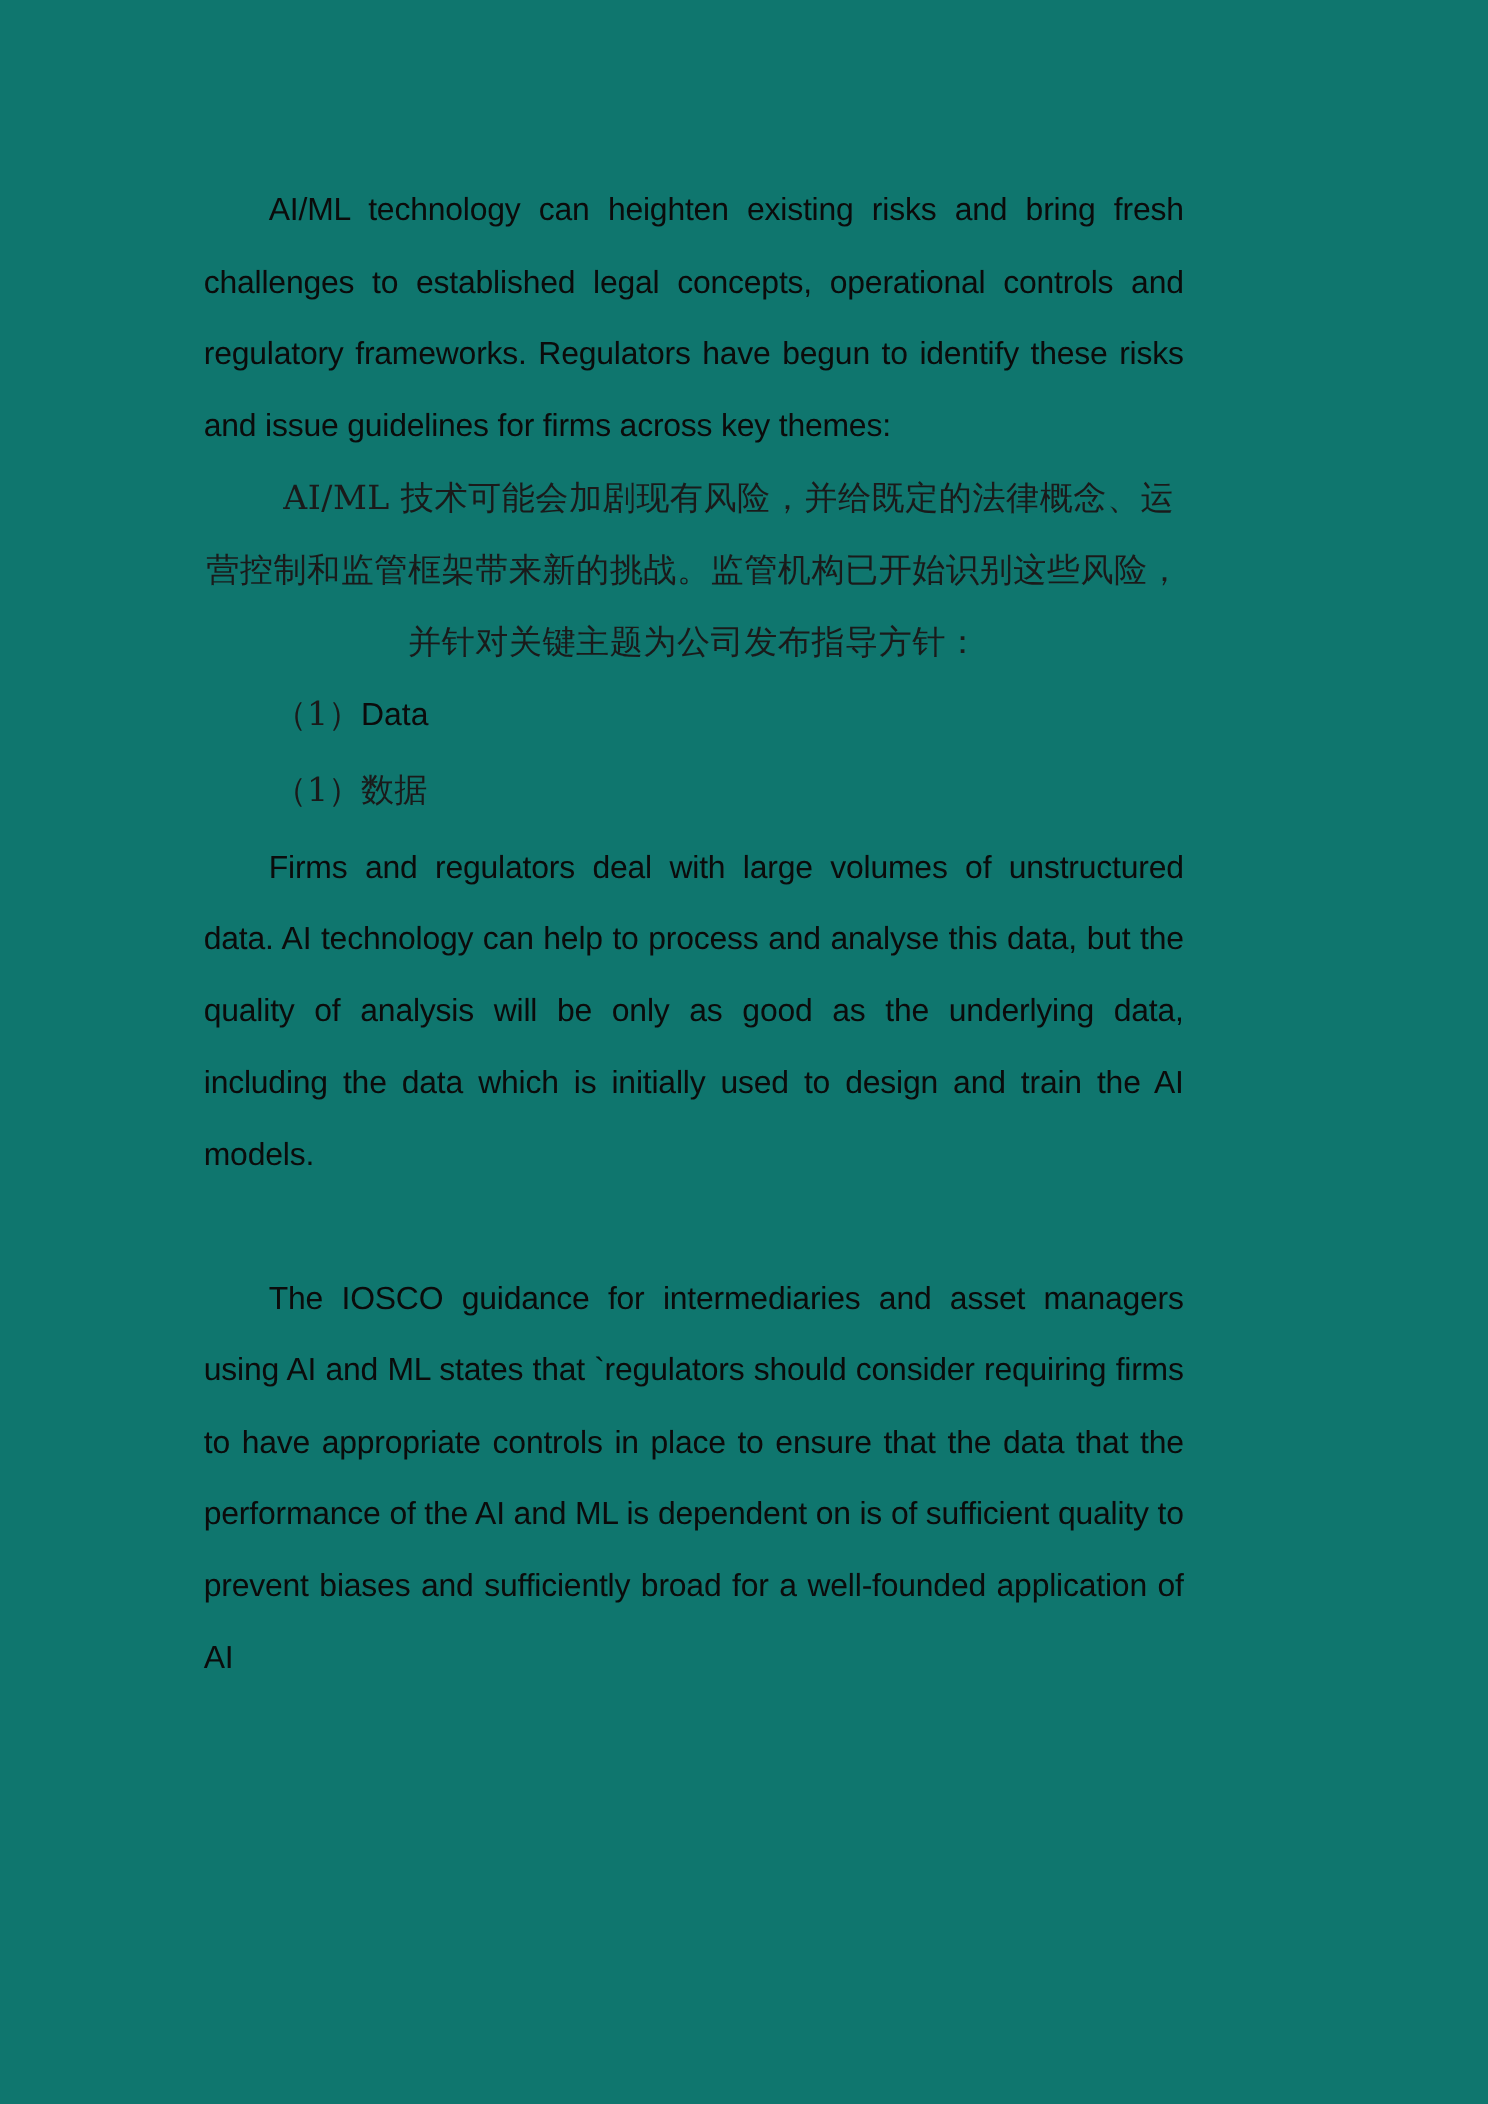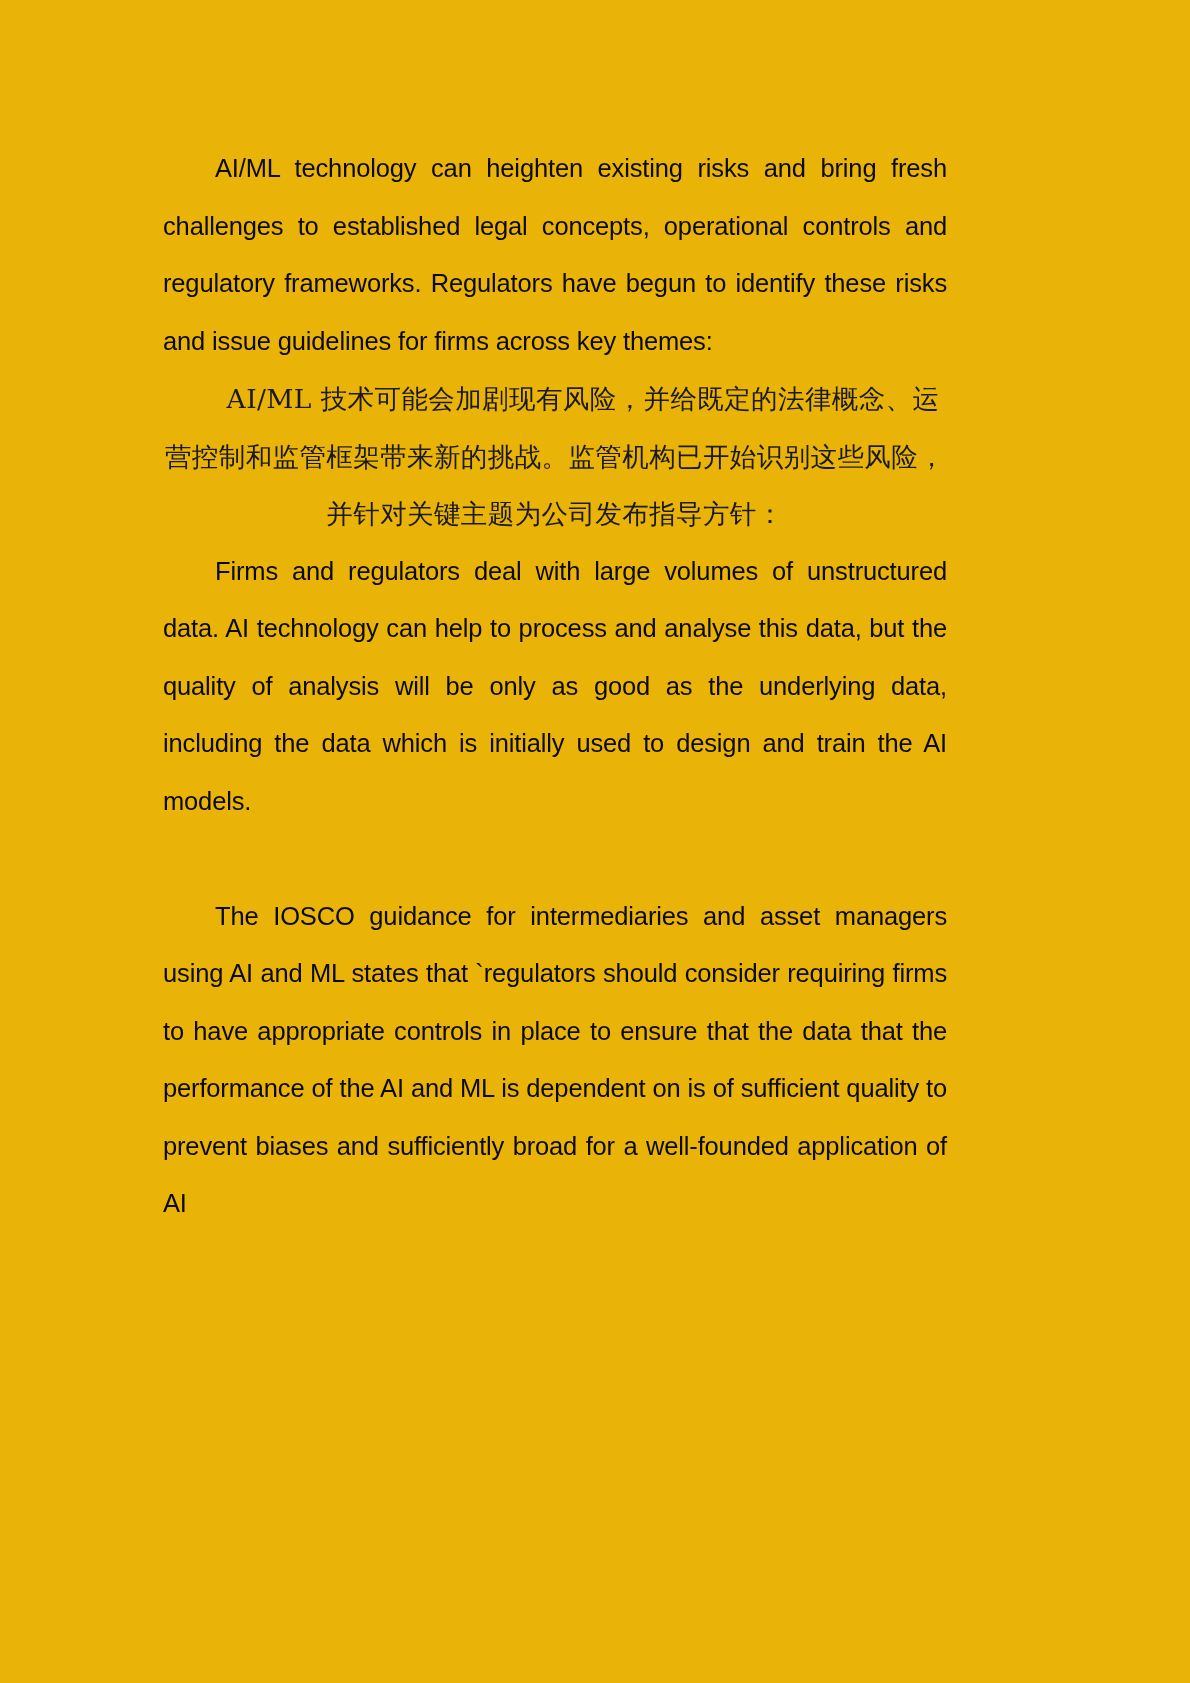--- a/index.html
+++ b/index.html
@@ -14,21 +14,21 @@
     overflow: hidden;
     font-family: "Liberation Sans", sans-serif;
     color: #000000;
   }
 
   
   .page {
     position: relative;
     width: 1190px;
     height: 1683px;
-    background: #eab308;
+    background: #0f766e;
     box-sizing: border-box;
   }
 
   
   .text-column {
     position: absolute;
     left: 163px;
     top: 140px;
     width: 784px;
   }
@@ -102,21 +102,27 @@
 </head>
 <body>
 
 <div class="page">
   <div class="text-column">
 
     <p class="para en indent-en">AI/ML technology can heighten existing risks and bring fresh challenges to established legal concepts, operational controls and regulatory frameworks. Regulators have begun to identify these risks and issue guidelines for firms across key themes:</p>
 
     <p class="para zh indent-zh">AI/ML 技术可能会加剧现有风险，并给既定的法律概念、运营控制和监管框架带来新的挑战。监管机构已开始识别这些风险，并针对关键主题为公司发布指导方针：</p>
 
+    <p class="list-line">
+      <span class="list-num">（1）</span><span class="list-label-en">Data</span>
+    </p>
 
+    <p class="list-line">
+      <span class="list-num">（1）</span><span class="list-label-zh">数据</span>
+    </p>
 
     <p class="para en indent-en">Firms and regulators deal with large volumes of unstructured data. AI technology can help to process and analyse this data, but the quality of analysis will be only as good as the underlying data, including the data which is initially used to design and train the AI models.</p>
 
 
     <div class="blank-line"></div>
 
     <p class="para en indent-en justify-all">The IOSCO guidance for intermediaries and asset managers using AI and ML states that `regulators should consider requiring firms to have appropriate controls in place to ensure that the data that the performance of the AI and ML is dependent on is of sufficient quality to prevent biases and sufficiently broad for a well-founded application of AI</p>
 
   </div>
 </div>

